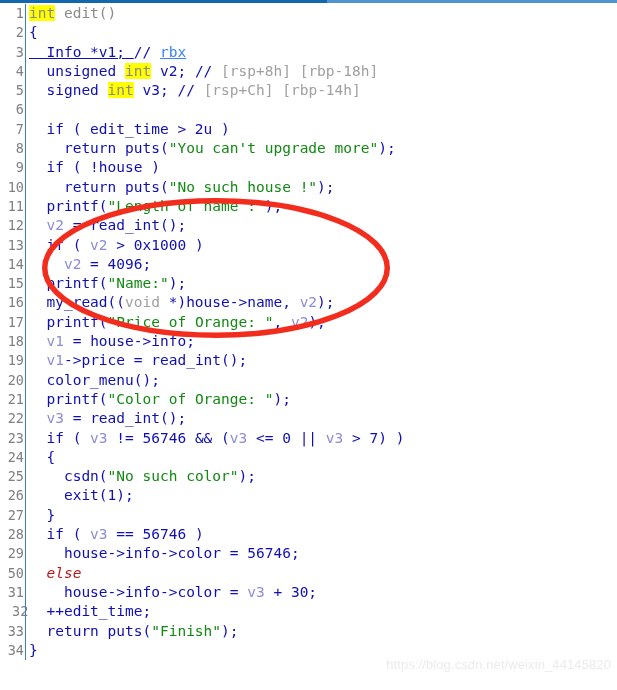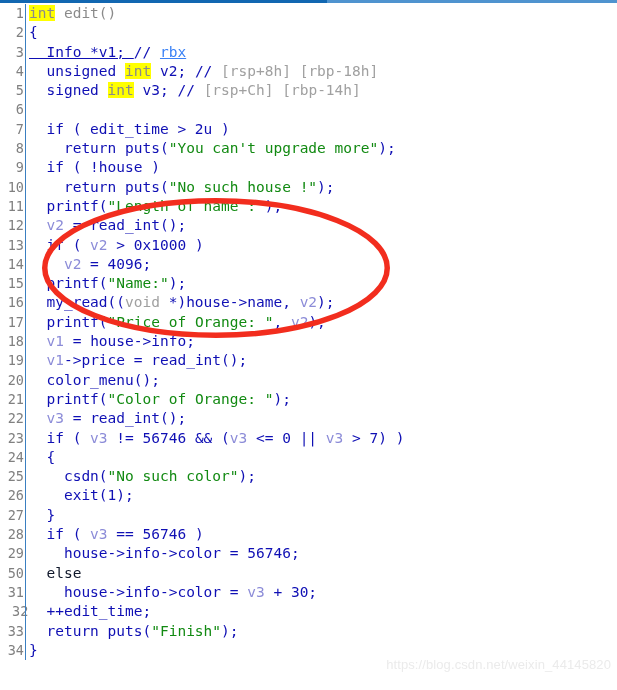--- a/index.html
+++ b/index.html
@@ -120,21 +120,21 @@
       <div class="line"><span class="gutter" style="color: rgb(128, 128, 128);">20</span><span class="sep" style="background: rgb(58, 127, 193);"></span><span class="src"><span class="kw" style="color: rgb(15, 15, 180);">  color_menu();</span></span></div>
       <div class="line"><span class="gutter" style="color: rgb(128, 128, 128);">21</span><span class="sep" style="background: rgb(58, 127, 193);"></span><span class="src"><span class="kw" style="color: rgb(15, 15, 180);">  printf(</span><span class="str" style="color: rgb(18, 138, 18);">"Color of Orange: "</span><span class="punc" style="color: rgb(15, 15, 180);">);</span></span></div>
       <div class="line"><span class="gutter" style="color: rgb(128, 128, 128);">22</span><span class="sep" style="background: rgb(58, 127, 193);"></span><span class="src"><span class="punc" style="color: rgb(15, 15, 180);">  </span><span class="var" style="color: rgb(140, 140, 216);">v3</span><span class="kw" style="color: rgb(15, 15, 180);"> = read_int();</span></span></div>
       <div class="line"><span class="gutter" style="color: rgb(128, 128, 128);">23</span><span class="sep" style="background: rgb(58, 127, 193);"></span><span class="src"><span class="kw" style="color: rgb(15, 15, 180);">  if ( </span><span class="var" style="color: rgb(140, 140, 216);">v3</span><span class="kw" style="color: rgb(15, 15, 180);"> != 56746 &amp;&amp; (</span><span class="var" style="color: rgb(140, 140, 216);">v3</span><span class="kw" style="color: rgb(15, 15, 180);"> &lt;= 0 || </span><span class="var" style="color: rgb(140, 140, 216);">v3</span><span class="kw" style="color: rgb(15, 15, 180);"> &gt; 7) )</span></span></div>
       <div class="line"><span class="gutter" style="color: rgb(128, 128, 128);">24</span><span class="sep" style="background: rgb(58, 127, 193);"></span><span class="src"><span class="punc" style="color: rgb(15, 15, 180);">  {</span></span></div>
       <div class="line"><span class="gutter" style="color: rgb(128, 128, 128);">25</span><span class="sep" style="background: rgb(58, 127, 193);"></span><span class="src"><span class="kw" style="color: rgb(15, 15, 180);">    csdn(</span><span class="str" style="color: rgb(18, 138, 18);">"No such color"</span><span class="punc" style="color: rgb(15, 15, 180);">);</span></span></div>
       <div class="line"><span class="gutter" style="color: rgb(128, 128, 128);">26</span><span class="sep" style="background: rgb(58, 127, 193);"></span><span class="src"><span class="kw" style="color: rgb(15, 15, 180);">    exit(1);</span></span></div>
       <div class="line"><span class="gutter" style="color: rgb(128, 128, 128);">27</span><span class="sep" style="background: rgb(58, 127, 193);"></span><span class="src"><span class="punc" style="color: rgb(15, 15, 180);">  }</span></span></div>
       <div class="line"><span class="gutter" style="color: rgb(128, 128, 128);">28</span><span class="sep" style="background: rgb(58, 127, 193);"></span><span class="src"><span class="kw" style="color: rgb(15, 15, 180);">  if ( </span><span class="var" style="color: rgb(140, 140, 216);">v3</span><span class="kw" style="color: rgb(15, 15, 180);"> == 56746 )</span></span></div>
       <div class="line"><span class="gutter" style="color: rgb(128, 128, 128);">29</span><span class="sep" style="background: rgb(58, 127, 193);"></span><span class="src"><span class="kw" style="color: rgb(15, 15, 180); margin-top: 18px;">    house-&gt;info-&gt;color = 56746;</span></span></div>
-      <div class="line"><span class="gutter" style="color: rgb(128, 128, 128);">50</span><span class="sep" style="background: rgb(58, 127, 193);"></span><span class="src"><span class="kw" style="color: #0f172a;">  else</span></span></div>
+      <div class="line"><span class="gutter" style="color: rgb(128, 128, 128);">50</span><span class="sep" style="background: rgb(58, 127, 193);"></span><span class="src"><span class="kw" style="color: #b91c1c; font-style: italic;">  else</span></span></div>
       <div class="line"><span class="gutter" style="color: rgb(128, 128, 128);">31</span><span class="sep" style="background: rgb(58, 127, 193);"></span><span class="src"><span class="kw" style="color: rgb(15, 15, 180);">    house-&gt;info-&gt;color = </span><span class="var" style="color: rgb(140, 140, 216);">v3</span><span class="kw" style="color: rgb(15, 15, 180);"> + 30;</span></span></div>
       <div class="line"><span class="gutter" style="color: rgb(128, 128, 128); padding-left: 12px;">32</span><span class="sep" style="background: rgb(58, 127, 193);"></span><span class="src"><span class="kw" style="color: rgb(15, 15, 180);">  ++edit_time;</span></span></div>
       <div class="line"><span class="gutter" style="color: rgb(128, 128, 128);">33</span><span class="sep" style="background: rgb(58, 127, 193);"></span><span class="src"><span class="kw" style="color: rgb(15, 15, 180);">  return puts(</span><span class="str" style="color: rgb(18, 138, 18);">"Finish"</span><span class="punc" style="color: rgb(15, 15, 180);">);</span></span></div>
       <div class="line"><span class="gutter" style="color: rgb(128, 128, 128);">34</span><span class="sep" style="background: rgb(58, 127, 193);"></span><span class="src"><span class="punc" style="color: rgb(15, 15, 180);">}</span></span></div>
     </div>
 
   <svg class="annot" viewBox="0 0 348 140" style="left: 42px; top: 198px; width: 348px; height: 140px;">
     <ellipse id="annot-ellipse" cx="174" cy="70" rx="171.25" ry="67.25" style="stroke: rgb(242, 45, 30); stroke-width: 5.5;"></ellipse>
   </svg>
 

